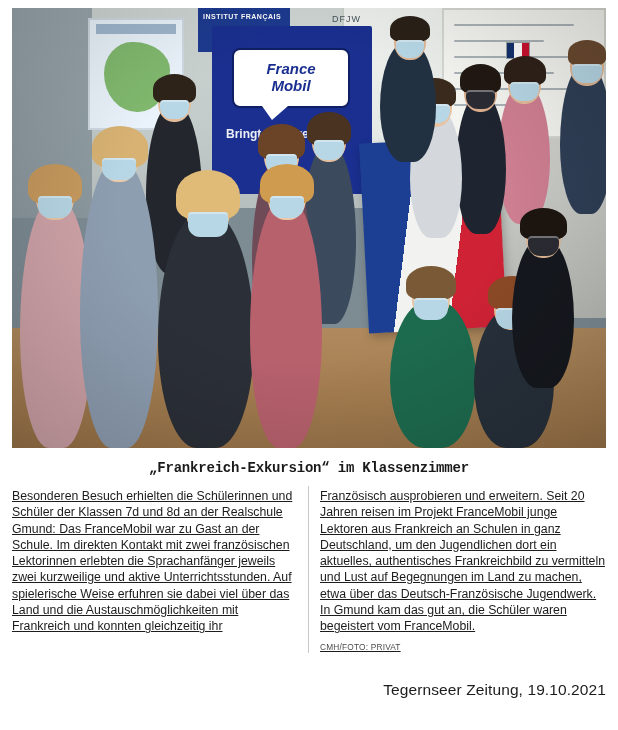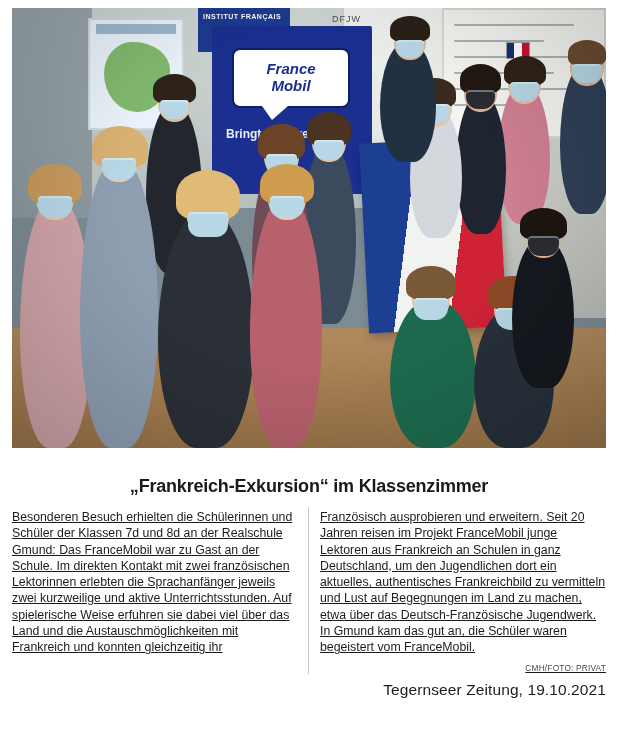--- a/index.html
+++ b/index.html
@@ -191,27 +191,27 @@
     border-radius: 50% 50% 30% 30%;
   }
   .photo .vignette {
     position: absolute; inset: 0;
     background: radial-gradient(ellipse at 50% 45%, rgba(0,0,0,0) 45%, rgba(0,0,0,.18) 100%);
     pointer-events: none;
   }
 
   
   .headline {
-    margin-top: 28px;
+    margin-top: 12px;
     text-align: center;
-    font-size: 18px;
+    font-size: 14px;
     font-weight: bold;
     color: #1a1a1a;
     letter-spacing: -0.2px;
-    font-family: Liberation Sans, sans-serif;
+    font-family: Liberation Mono, monospace;
   }
 
   
   .columns {
     margin-top: 12px;
     display: flex;
     gap: 22px;
     position: relative;
   }
   .col {
@@ -227,21 +227,21 @@
   .rule {
     position: absolute;
     left: 296px;
     top: -2px;
     bottom: 2px;
     width: 1px;
     background: #c9c9c9;
   }
   .credit {
     margin-top: 4px;
-    text-align: right;
+    text-align: left;
     font-size: 8.3px;
     color: #4a4a4a;
     letter-spacing: .2px;
   }
 
   
   .source {
     position: absolute;
     right: 12px;
     top: 681px;

